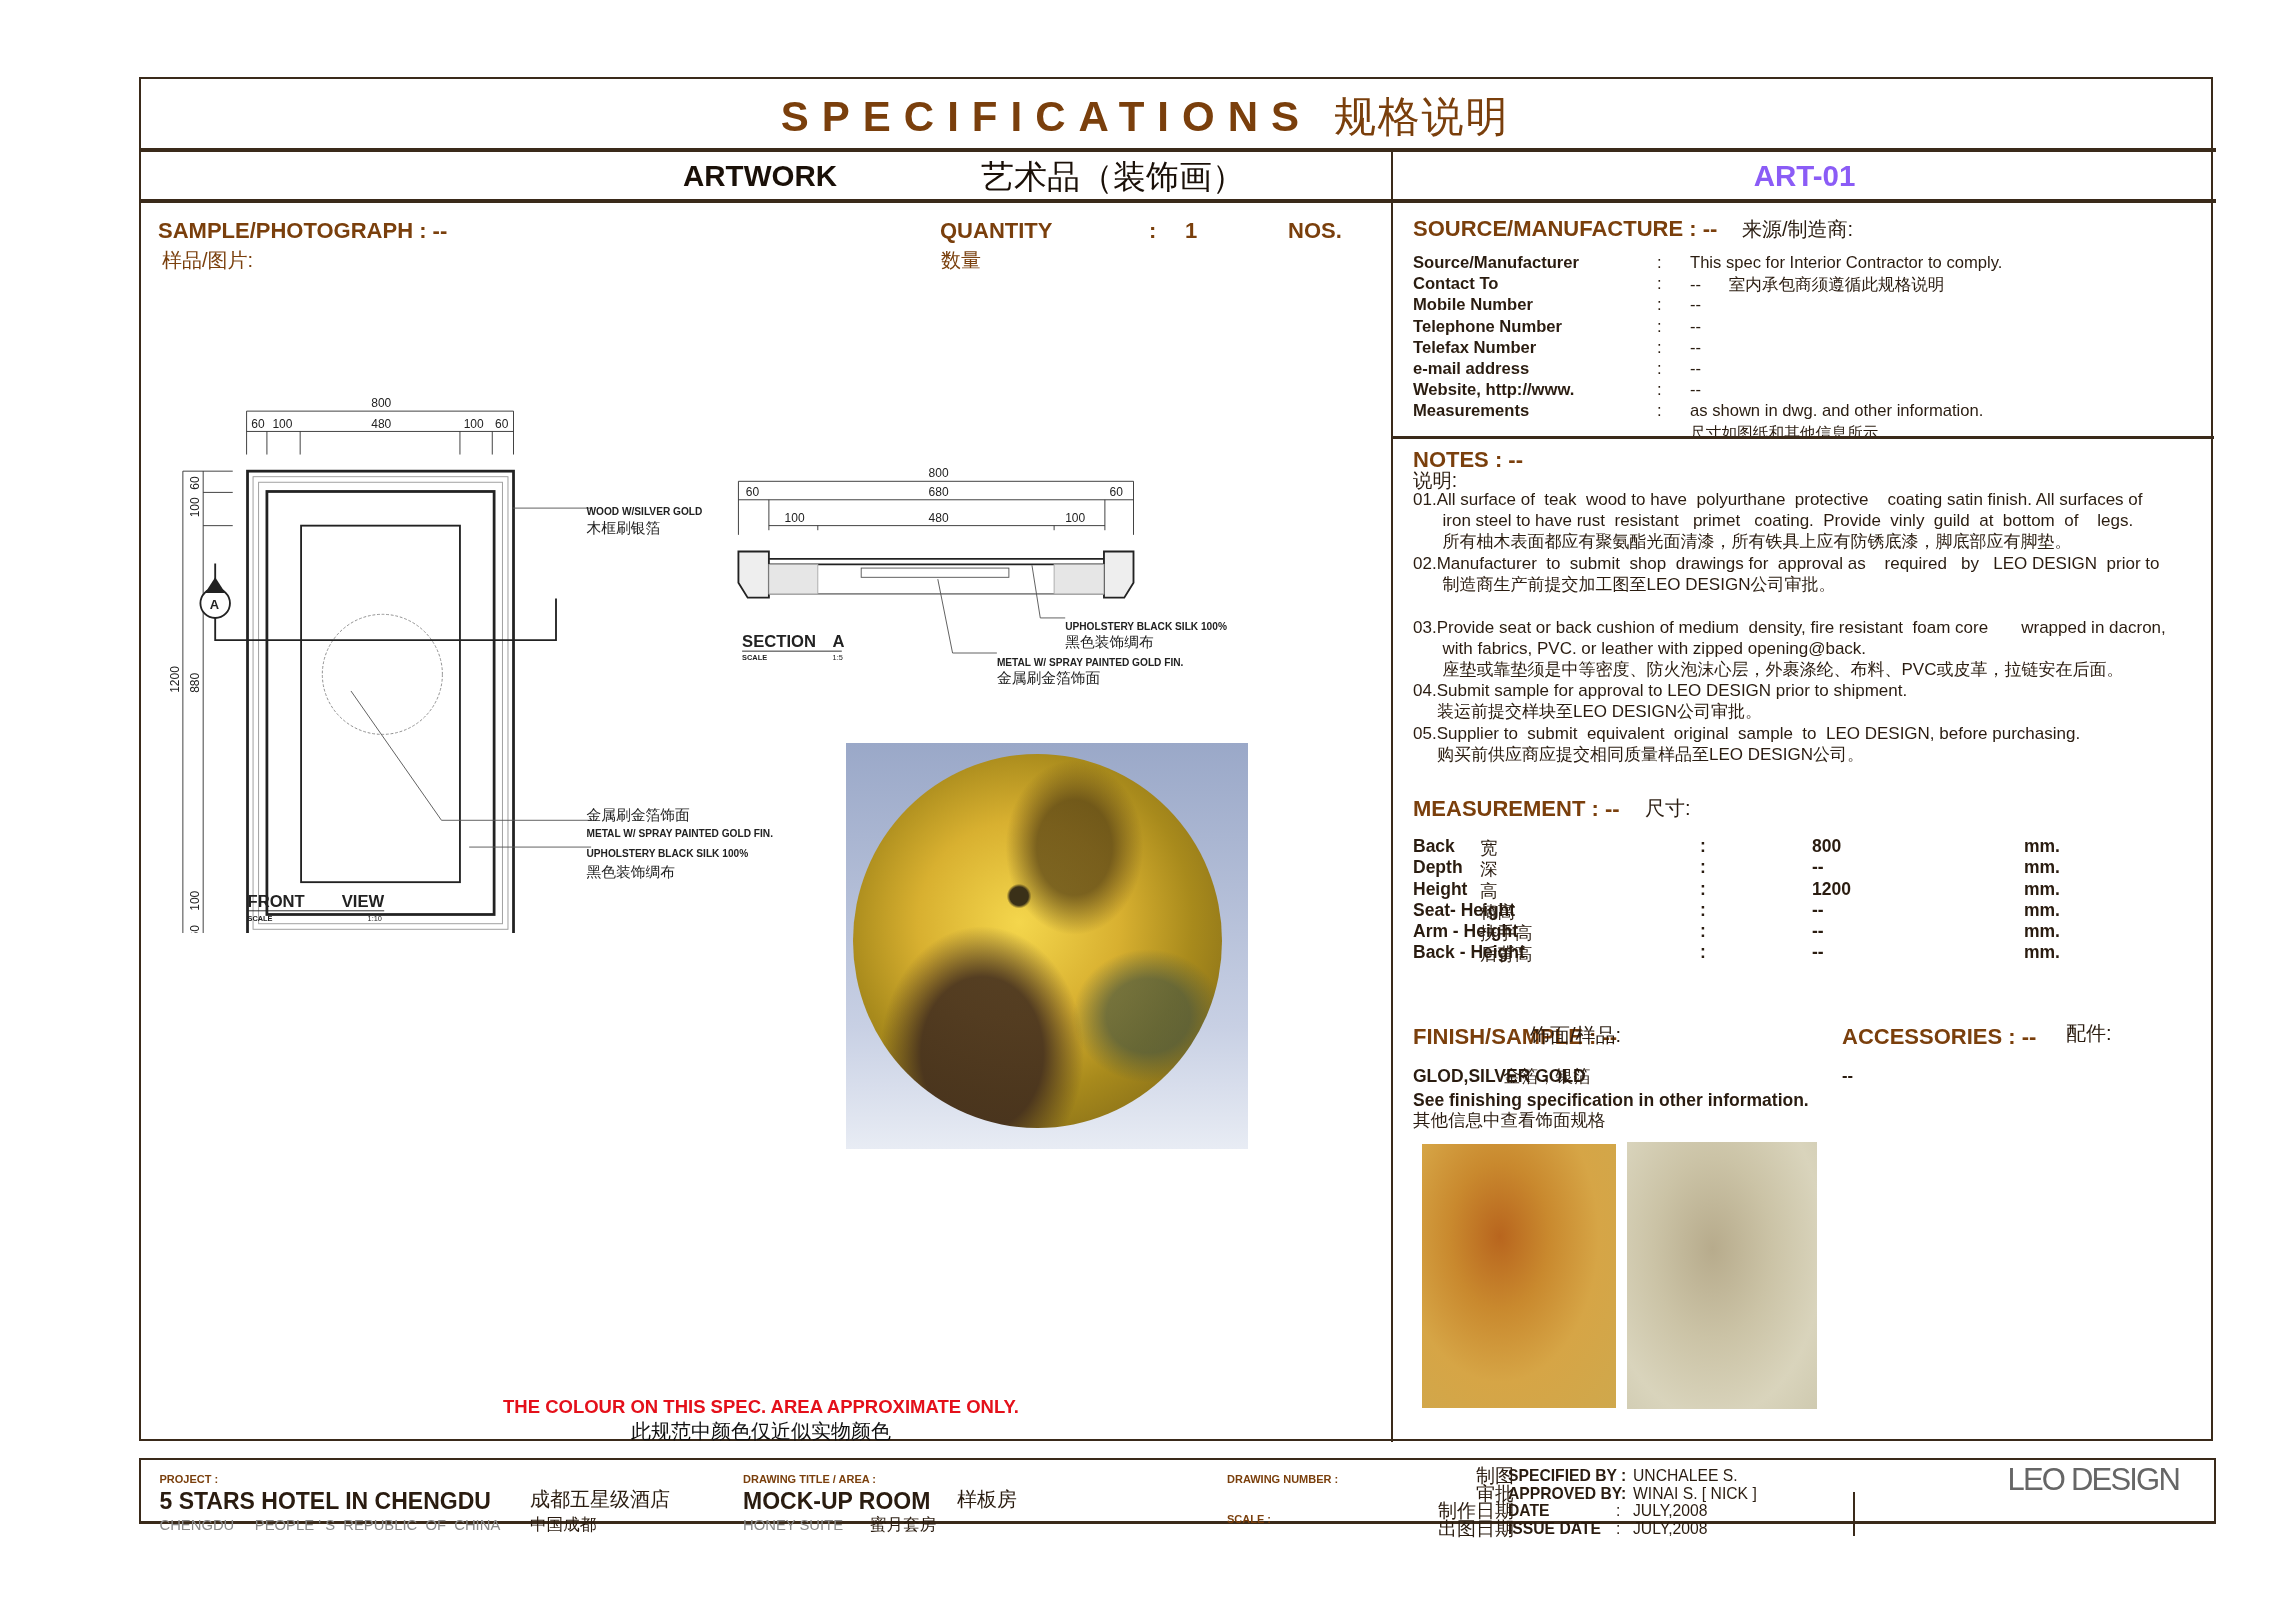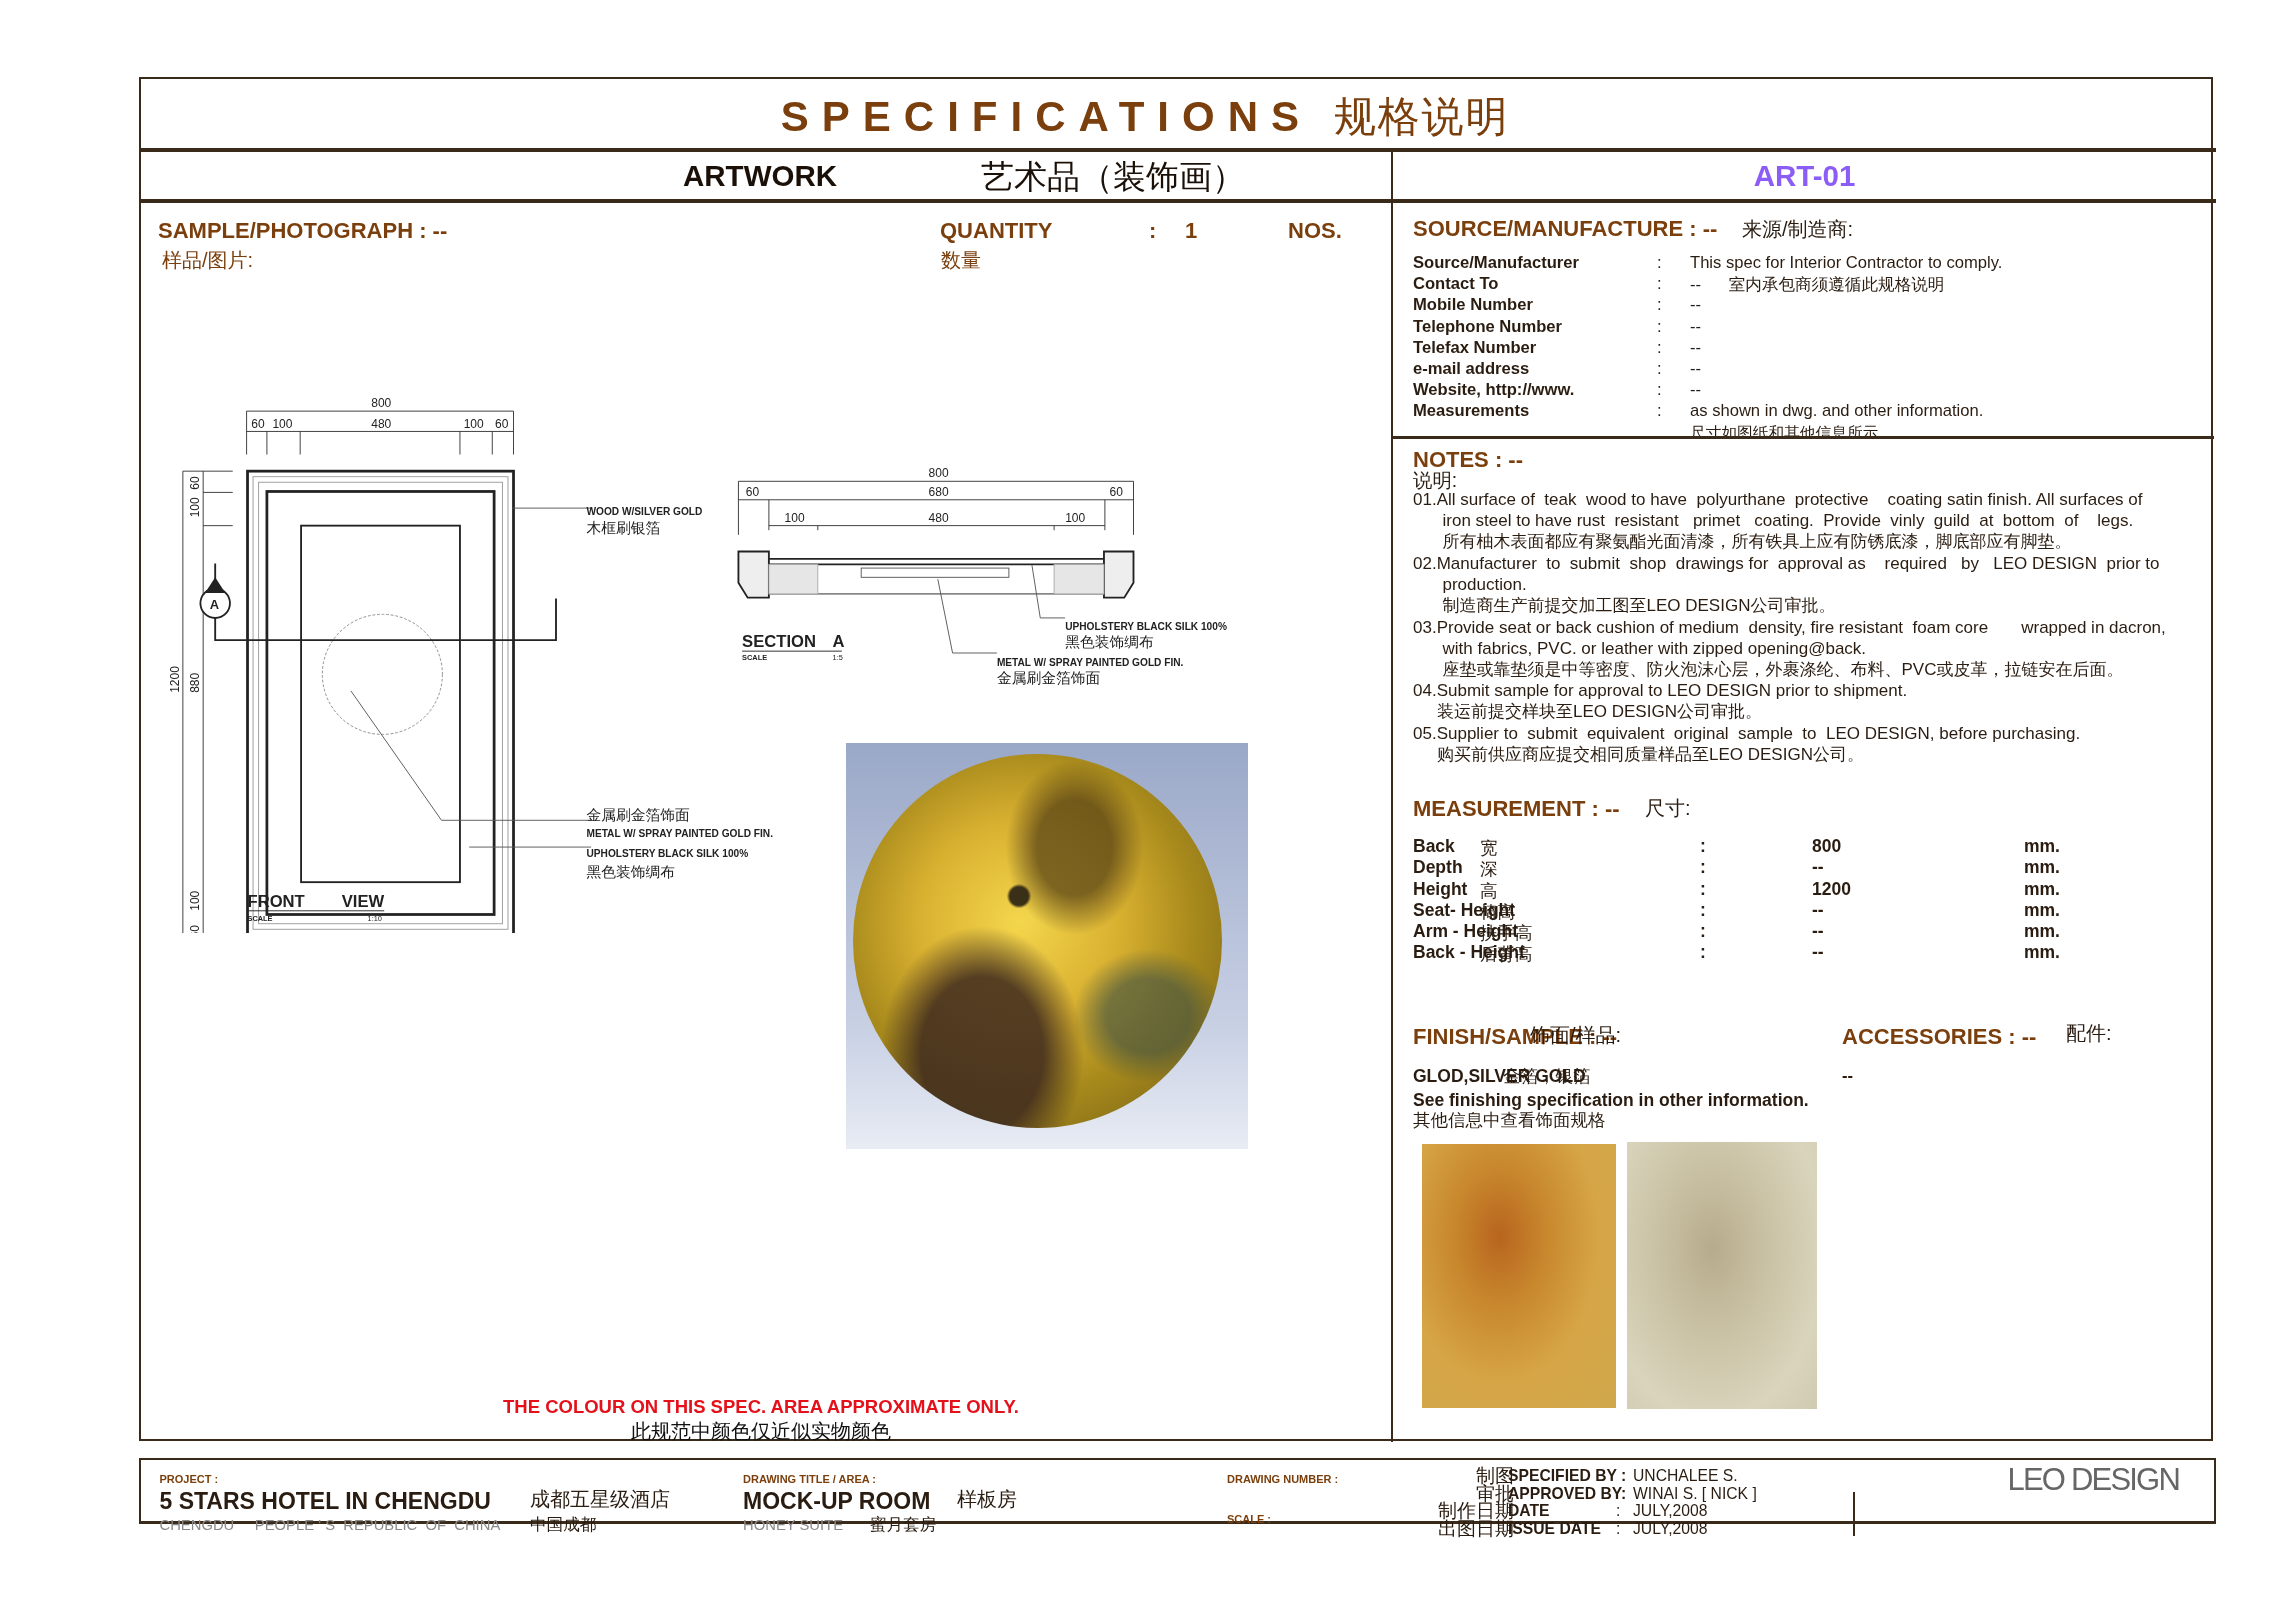--- a/index.html
+++ b/index.html
@@ -273,21 +273,20 @@
 <div class="abs h-label" style="left:1413px; top:447px;">NOTES  : --</div>
 <div class="abs" style="left:1413px; top:467px; font-size:19.4px;">说明:</div>
 
 <div class="note" style="top:489px;">
   <div><span>01.</span><span style="white-space:pre">All surface of  teak  wood to have  polyurthane  protective    coating satin finish. All surfaces of</span></div>
   <div class="ind" style="white-space:pre">iron steel to have rust  resistant   primet   coating.  Provide  vinly  guild  at  bottom  of    legs.</div>
   <div class="ind">所有柚木表面都应有聚氨酯光面清漆，所有铁具上应有防锈底漆，脚底部应有脚垫。</div>
 </div>
 <div class="note" style="top:553px;">
   <div><span>02.</span><span style="white-space:pre">Manufacturer  to  submit  shop  drawings for  approval as    required   by   LEO DESIGN  prior to</span></div>
-  <div class="ind">production.</div>
   <div class="ind">制造商生产前提交加工图至LEO DESIGN公司审批。</div>
 </div>
 <div class="note" style="top:617px;">
   <div><span>03.</span><span style="white-space:pre">Provide seat or back cushion of medium  density, fire resistant  foam core       wrapped in dacron,</span></div>
   <div class="ind">with fabrics, PVC. or leather with zipped opening@back.</div>
   <div class="ind">座垫或靠垫须是中等密度、防火泡沫心层，外裹涤纶、布料、PVC或皮革，拉链安在后面。</div>
 </div>
 <div class="note" style="top:680px;">
   <div><span>04.</span><span>Submit sample for approval to LEO DESIGN prior to shipment.</span></div>
   <div class="ind" style="padding-left:24px">装运前提交样块至LEO DESIGN公司审批。</div>

